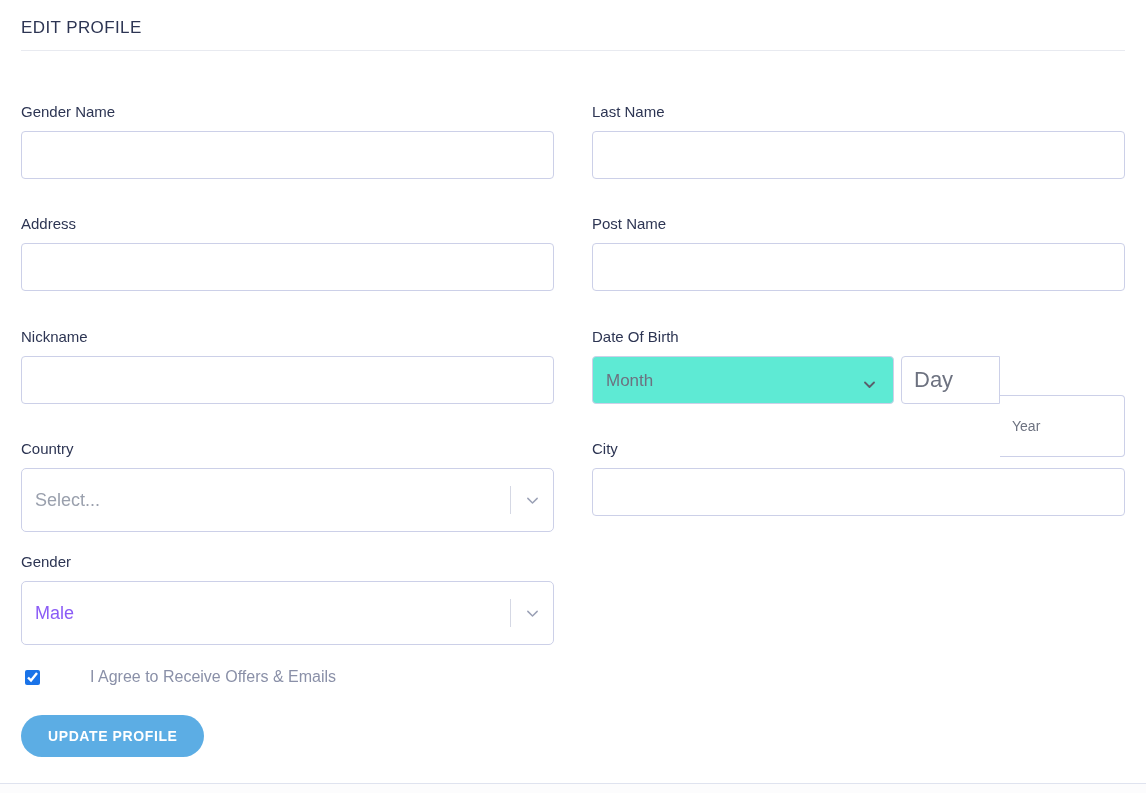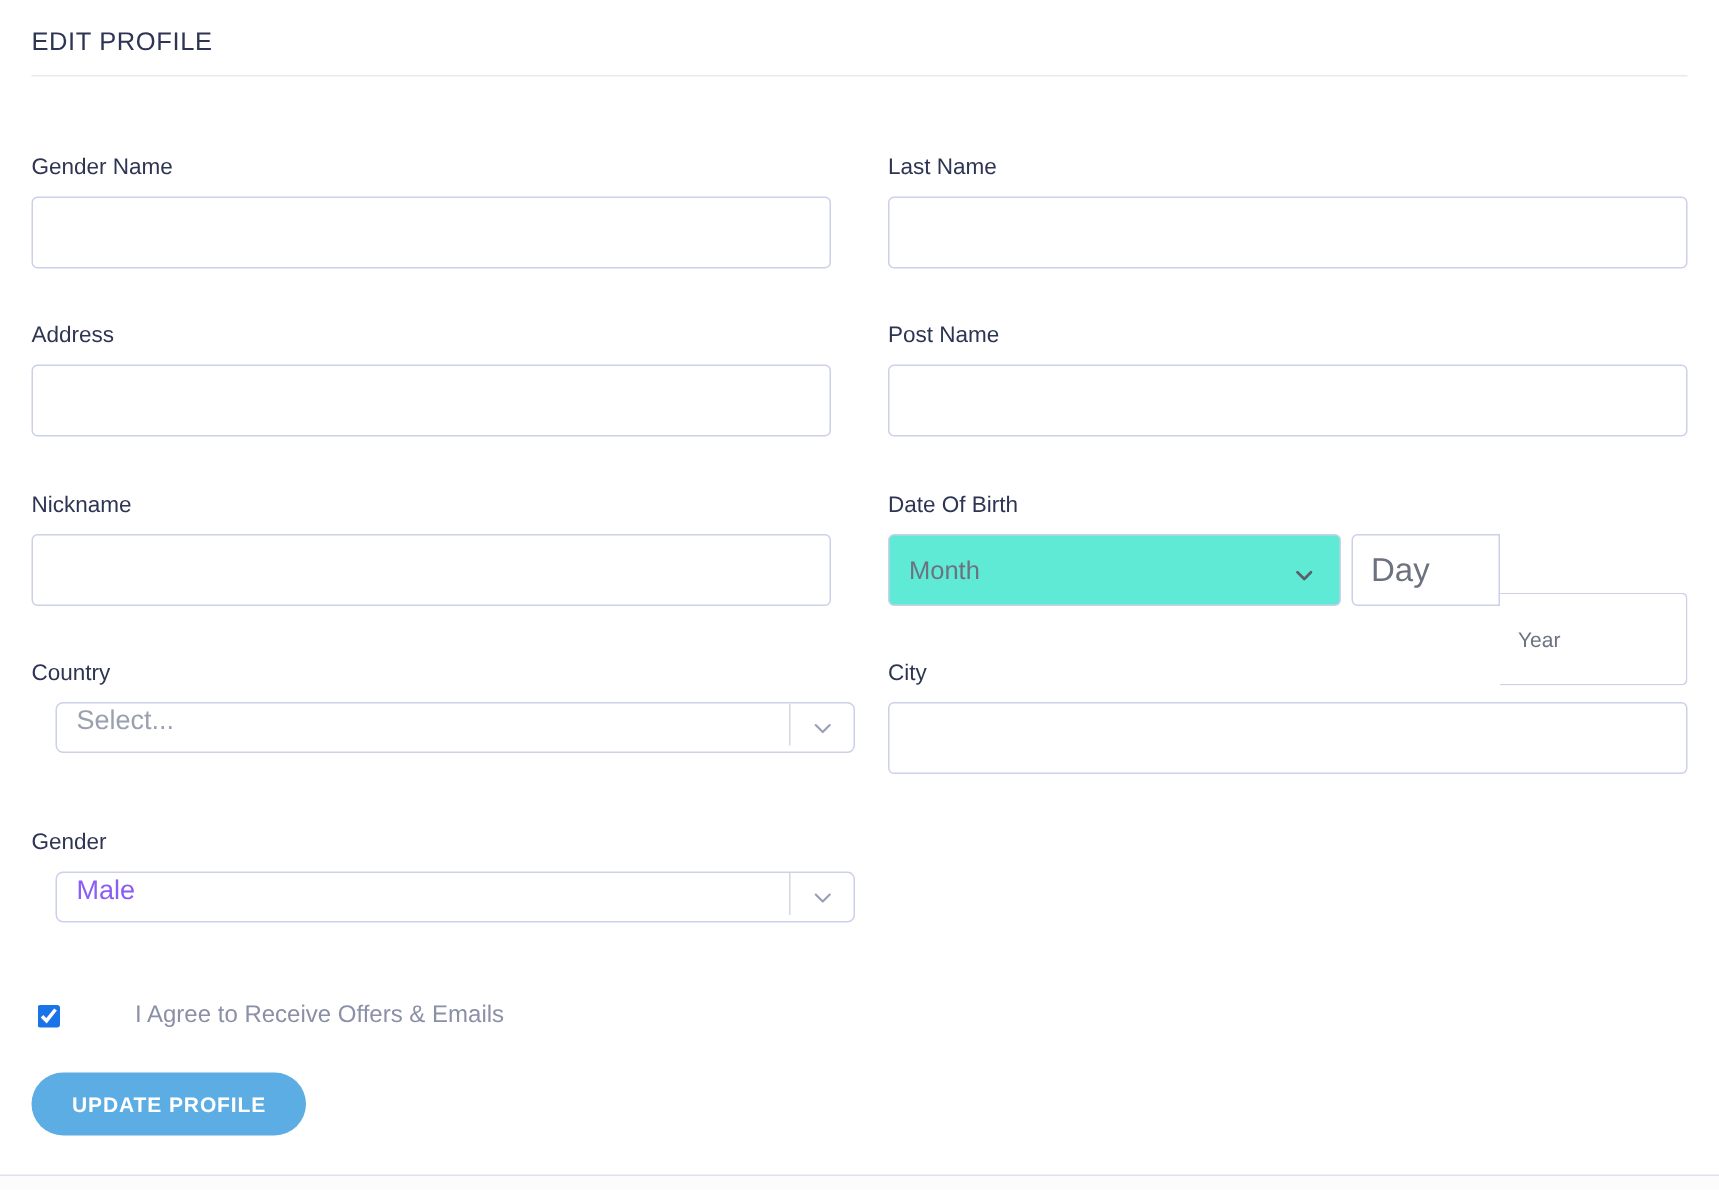--- a/index.html
+++ b/index.html
@@ -93,28 +93,28 @@
   .row-1 { top: 52px; }
   .row-2 { top: 164px; }
   .row-3 { top: 277px; }
   .row-4 { top: 389px; }
   .row-5 { top: 502px; }
 
   
   .rs-control {
     box-sizing: border-box;
     width: 100%;
-    height: 34px;
+    height: 64px;
     border: 1px solid #ccd0e8;
     border-radius: 5px;
     background: #ffffff;
     display: flex;
+    align-items: center;
     position: relative;
     cursor: default;
-    margin-left: 16px;
   }
   .rs-value {
     flex: 1;
     padding-left: 13px;
     font-size: 18px;
     line-height: 22px;
     color: #8b5cf6;
     white-space: nowrap;
     overflow: hidden;
   }

